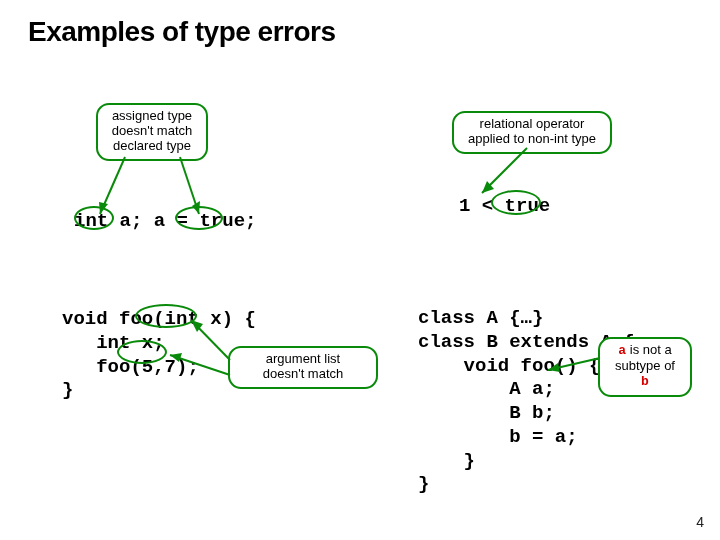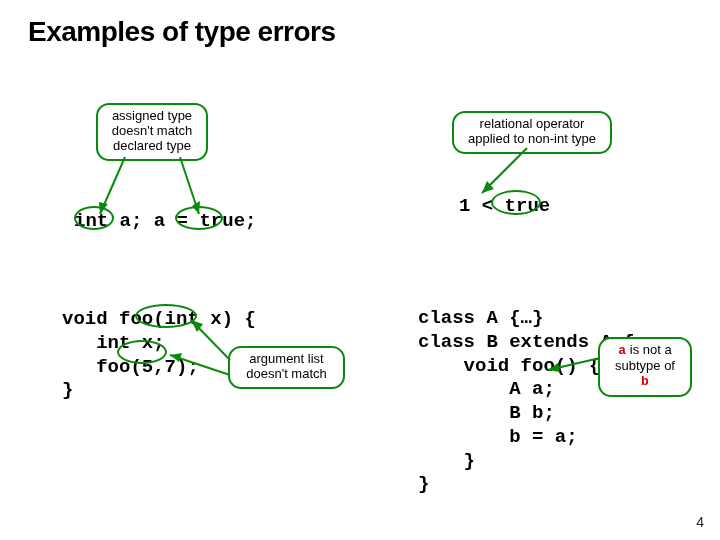--- a/index.html
+++ b/index.html
@@ -97,21 +97,21 @@
 <div class="ov" style="left:491px; top:190px; width:50px; height:25px;"></div>
 
 <div class="code" style="left:62px; top:308px;">void foo(int x) {
    int x;
    foo(5,7);
 }</div>
 
 <div class="ov" style="left:135px; top:304px; width:62px; height:24px;"></div>
 <div class="ov" style="left:117px; top:340px; width:50px; height:24px;"></div>
 
-<div class="callout" style="left:228px; top:346px; width:117px;">
+<div class="callout" style="left:228px; top:346px; width:150px;">
   <div>argument list</div>
   <div>doesn't match</div>
 </div>
 <svg class="pointer" style="left:0;top:0" width="720" height="540">
   <line x1="230" y1="360" x2="191" y2="320" stroke="#0a8a0a" stroke-width="2"></line>
   <polygon points="191,320 197,332 203,324" fill="#0a8a0a"></polygon>
   <line x1="230" y1="375" x2="170" y2="355" stroke="#0a8a0a" stroke-width="2"></line>
   <polygon points="170,355 182,353 179,362" fill="#0a8a0a"></polygon>
 </svg>
 

